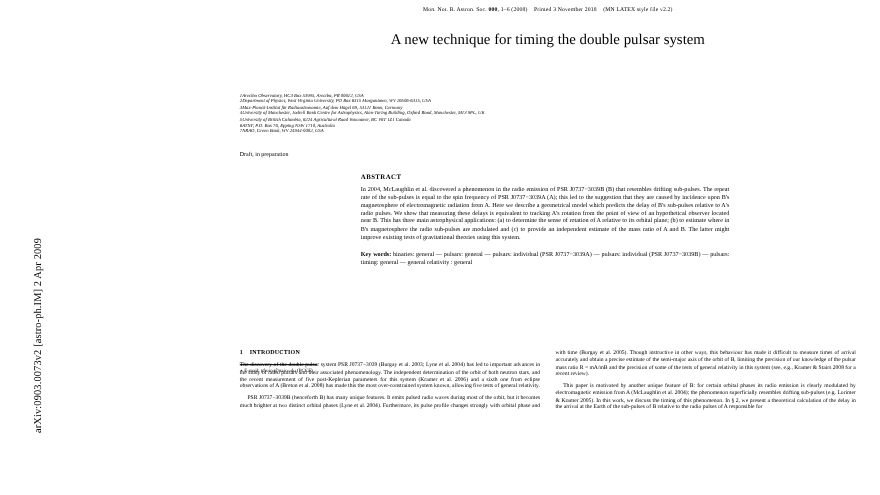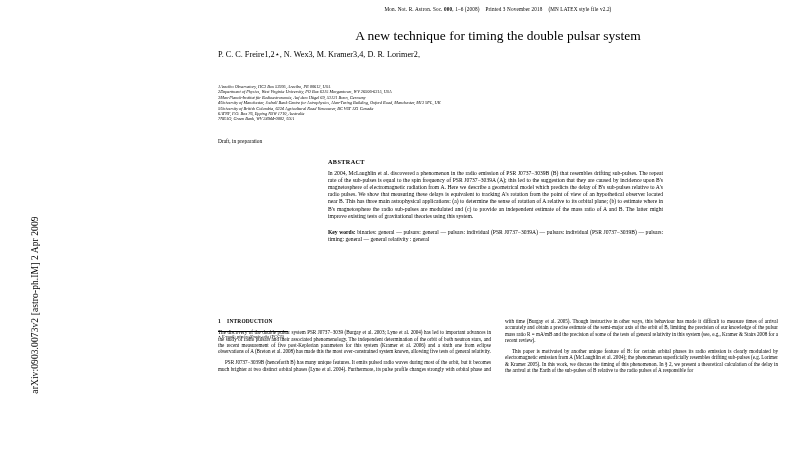--- a/index.html
+++ b/index.html
@@ -171,21 +171,20 @@
       <span>1–6 (2008)</span>
       &nbsp;&nbsp;
       <span>Printed 3 November 2018</span>
       &nbsp;&nbsp;
       <span>(MN LATEX style file v2.2)</span>
     </div>
 
     <div class="title">A new technique for timing the double pulsar system</div>
 
     <div class="authors">
-      <div>P. C. C. Freire1,2⋆, N. Wex3, M. Kramer3,4, D. R. Lorimer2,</div>
     </div>
 
     <div class="affils">
       <div>1Arecibo Observatory, HC3 Box 53995, Arecibo, PR 00612, USA</div>
       <div>2Department of Physics, West Virginia University, PO Box 6315 Morgantown, WV 26506-6315, USA</div>
       <div>3Max-Planck-Institut für Radioastronomie, Auf dem Hügel 69, 53121 Bonn, Germany</div>
       <div>4University of Manchester, Jodrell Bank Centre for Astrophysics, Alan-Turing Building, Oxford Road, Manchester, M13 9PL, UK</div>
       <div>5University of British Columbia, 6224 Agricultural Road Vancouver, BC V6T 1Z1 Canada</div>
       <div>6ATNF, P.O. Box 76, Epping NSW 1710, Australia</div>
       <div>7NRAO, Green Bank, WV 24944-0002, USA</div>

